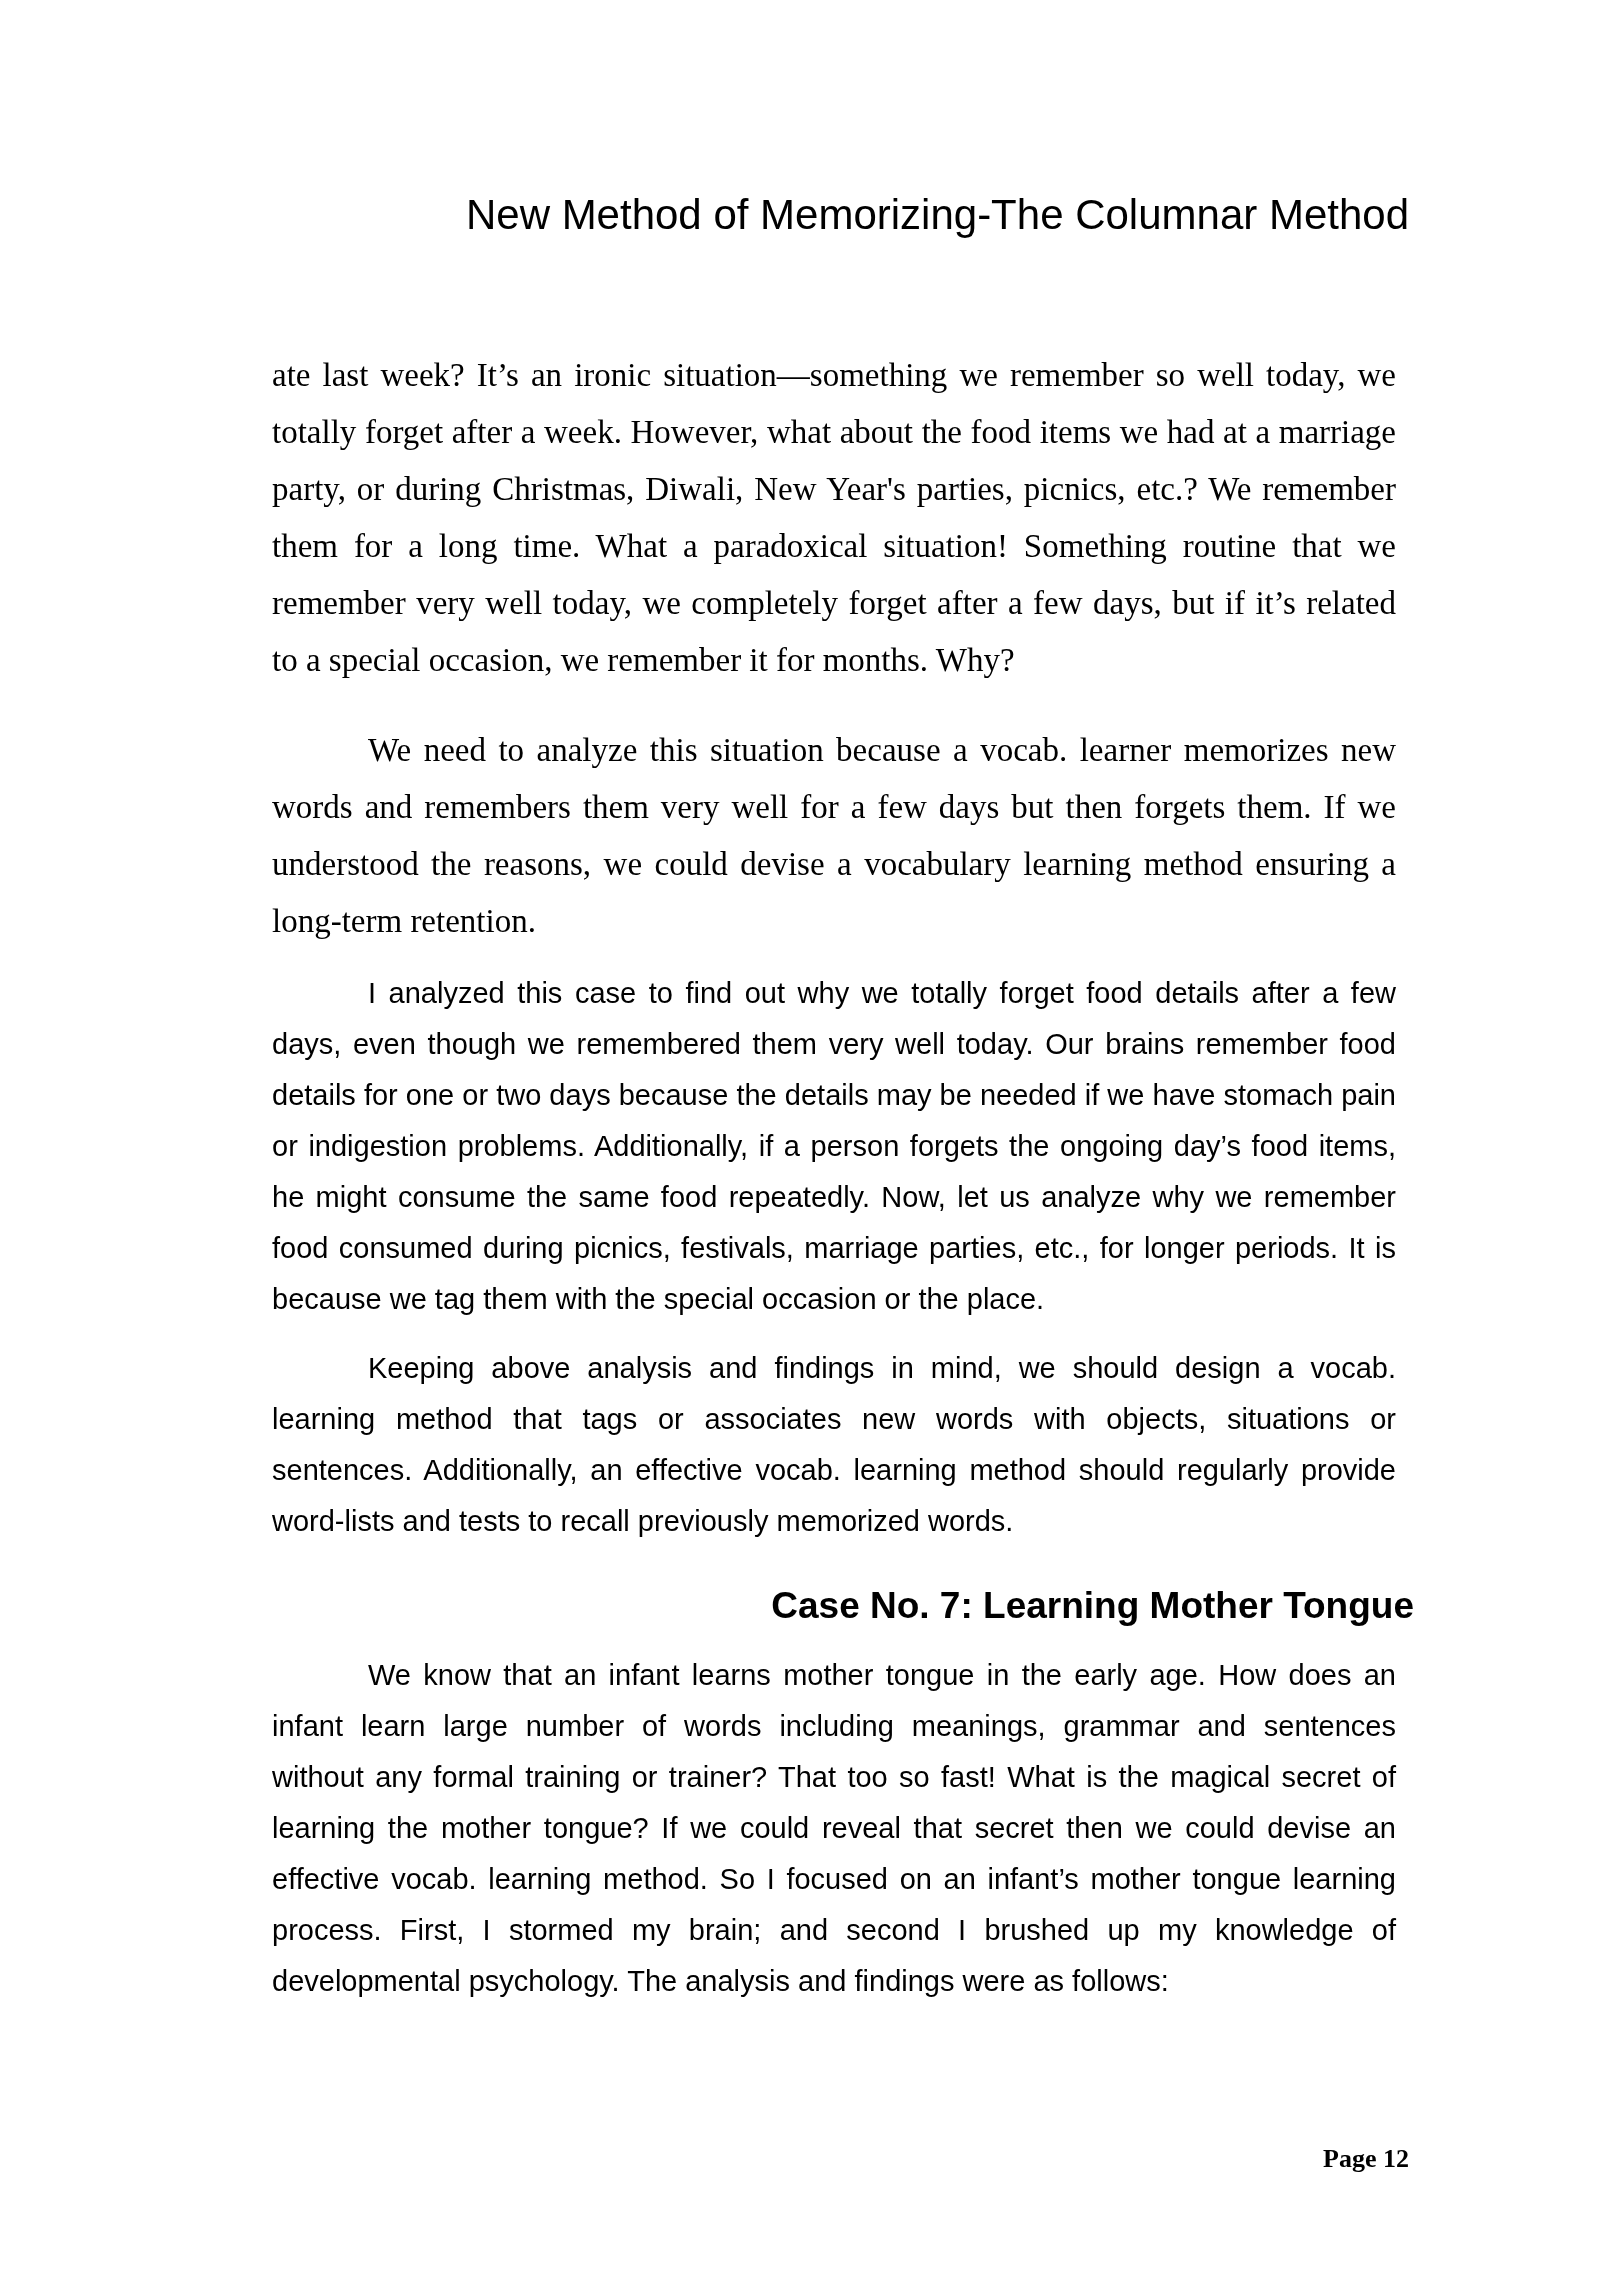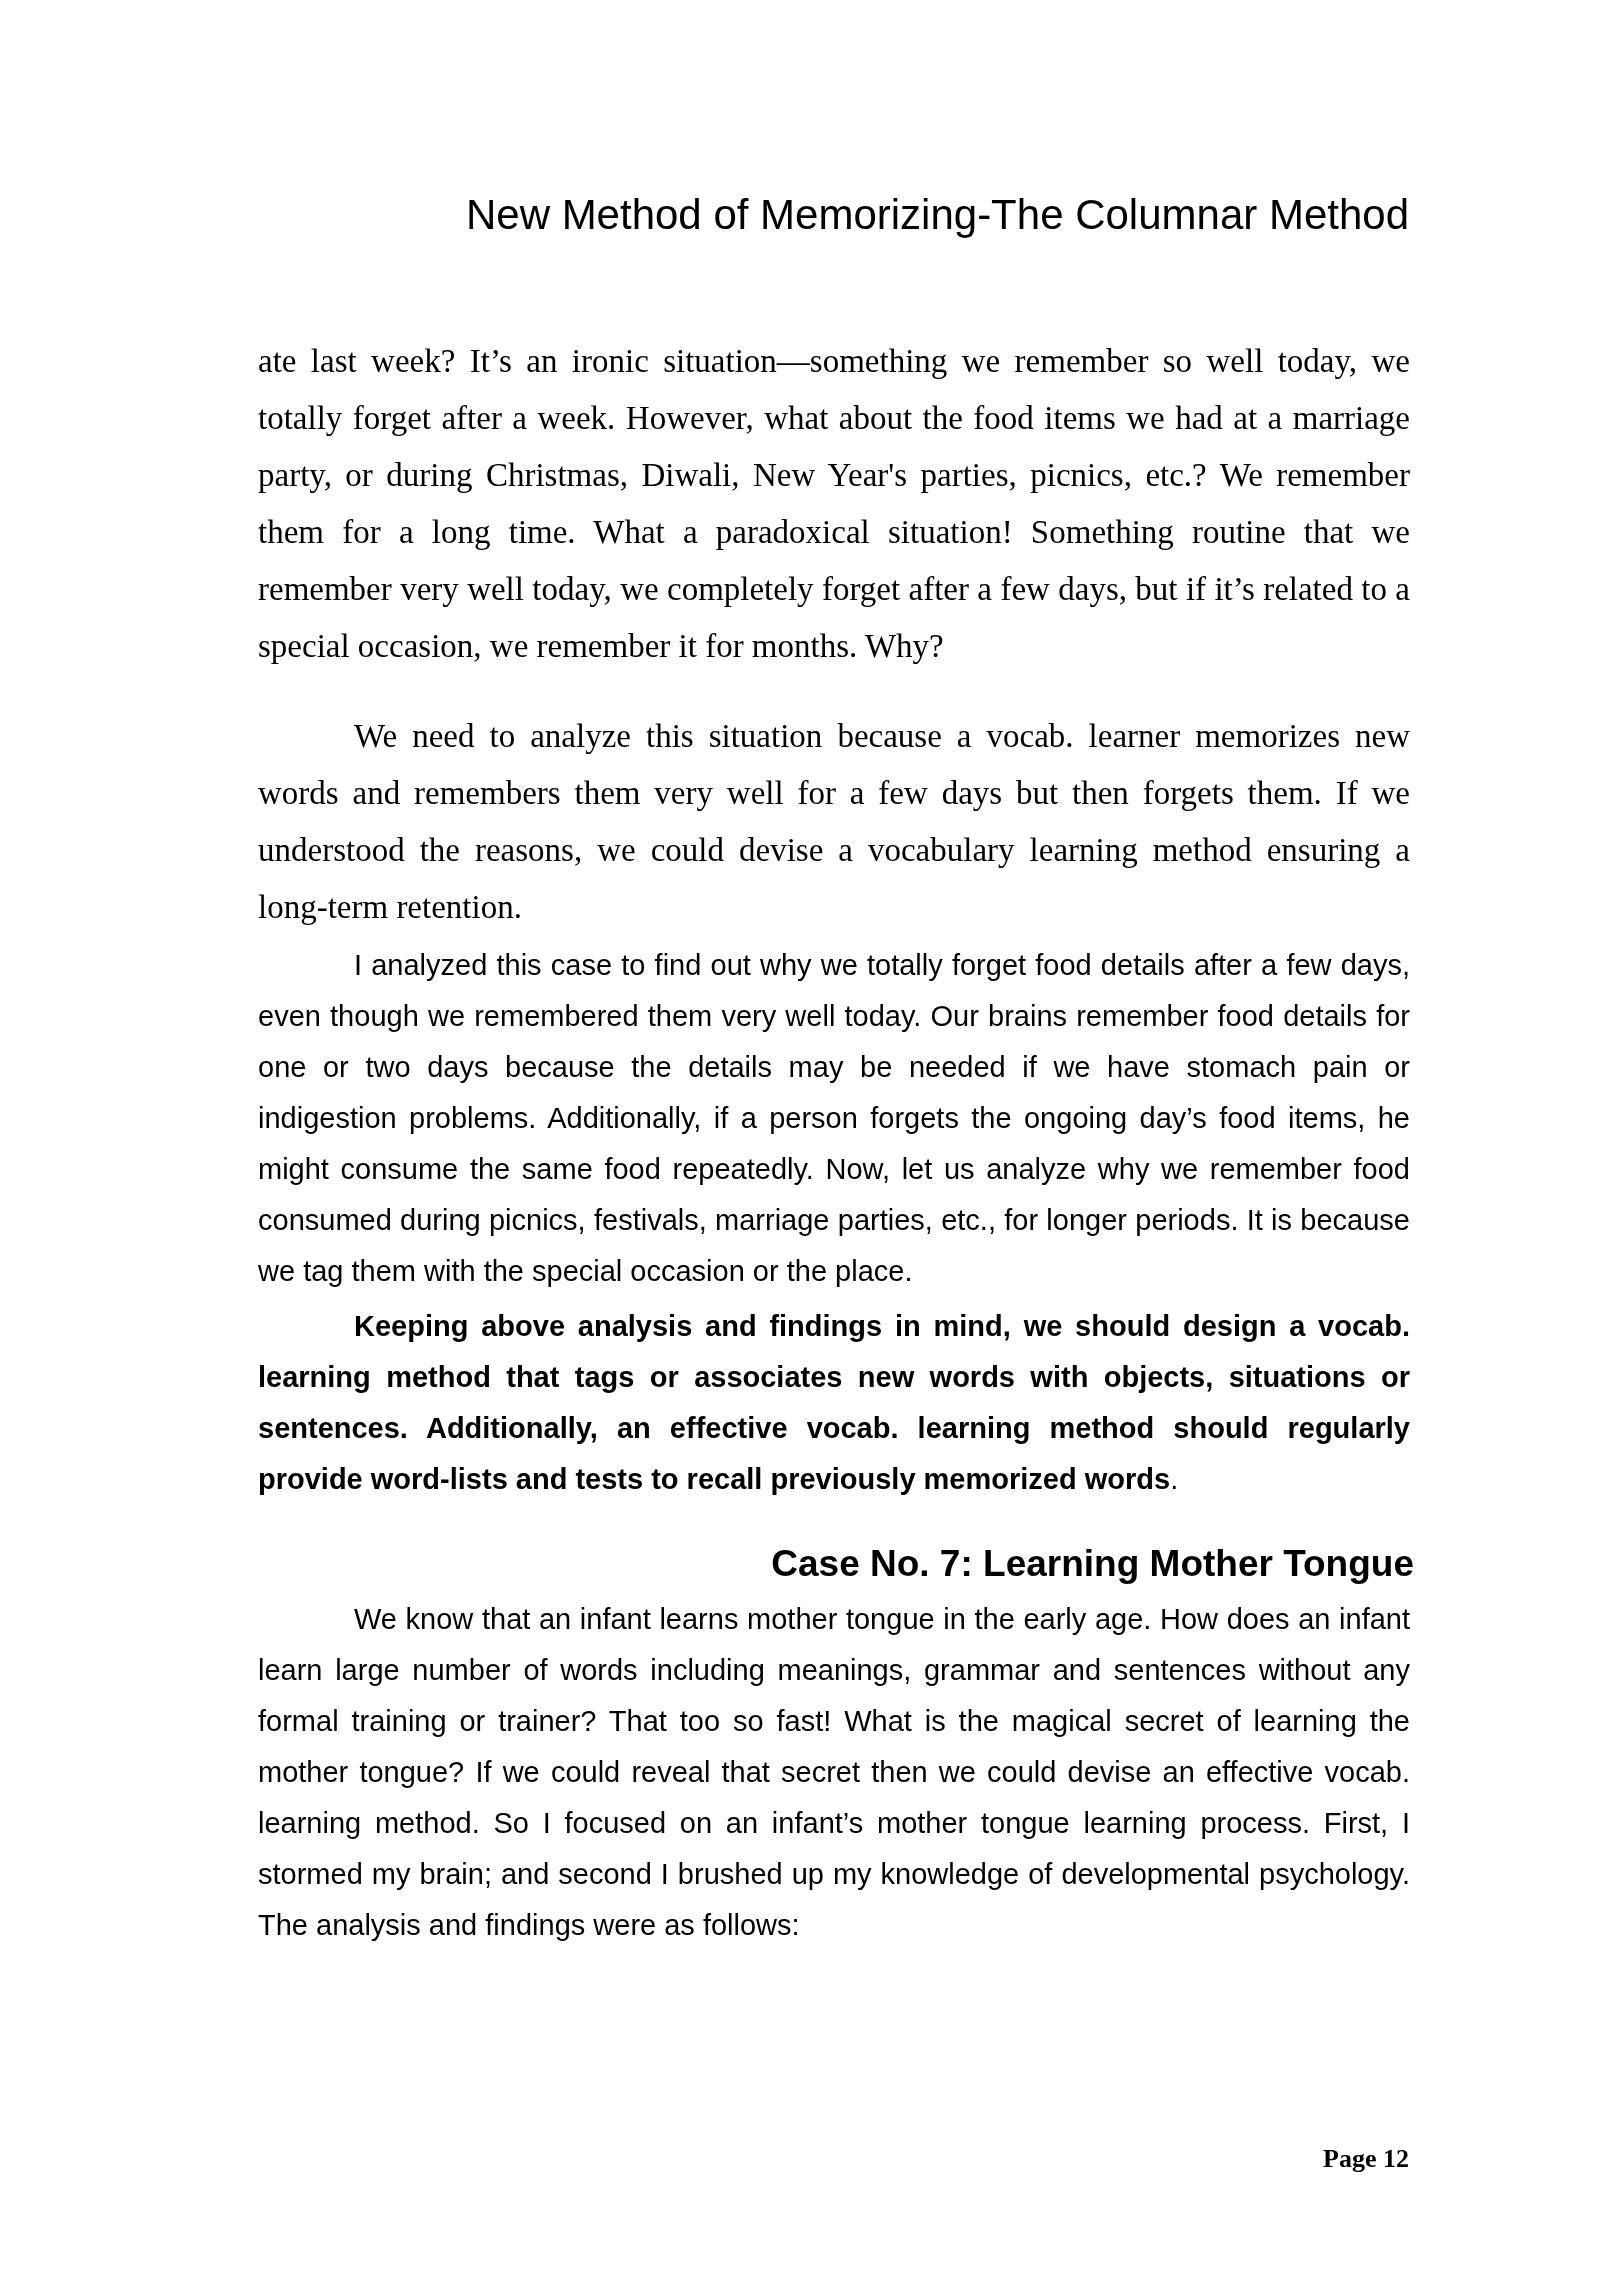--- a/index.html
+++ b/index.html
@@ -5,35 +5,35 @@
   html, body { margin: 0; padding: 0; background: #ffffff; }
   body { width: 1616px; height: 2284px; position: relative; overflow: hidden; color: #000; }
   .header {
     position: absolute; top: 195px; right: 207px;
     font-family: "Liberation Sans", sans-serif; font-size: 42px; line-height: 39px;
     text-align: right; white-space: nowrap;
   }
   .content {
     position: absolute; left: 254px; width: 1160px; top: 329px;
   }
-  p { margin: 4px; text-align: justify; }
+  p { margin: 18px; text-align: justify; }
   .serif { font-family: "Liberation Serif", serif; font-size: 33px; line-height: 57px; }
   .sans { font-family: "Liberation Sans", sans-serif; font-size: 29px; line-height: 51px; }
   .indent { text-indent: 96px; }
   .gap-serif { margin-top: 33px; }
   h3 {
     font-family: "Liberation Sans", sans-serif; font-weight: bold; font-size: 33px;
     line-height: 46px; margin: 0;
   }
   .h-analysis { margin-top: 46px; margin-bottom: 25px; }
   h2 {
     font-family: "Liberation Sans", sans-serif; font-weight: bold; font-size: 37px;
     line-height: 52px; margin: 33px 0 0 0; text-align: right;
   }
-  .bold { font-weight: bold; }
+  .bold { font-weight: normal; }
   .footer {
     position: absolute; top: 2141px; right: 207px;
     font-family: Liberation Serif, serif; font-weight: bold; font-size: 26px; line-height: 36px;
   }
 </style>
 </head>
 <body>
 
 <div class="header">New Method of Memorizing-The Columnar Method</div>
 

